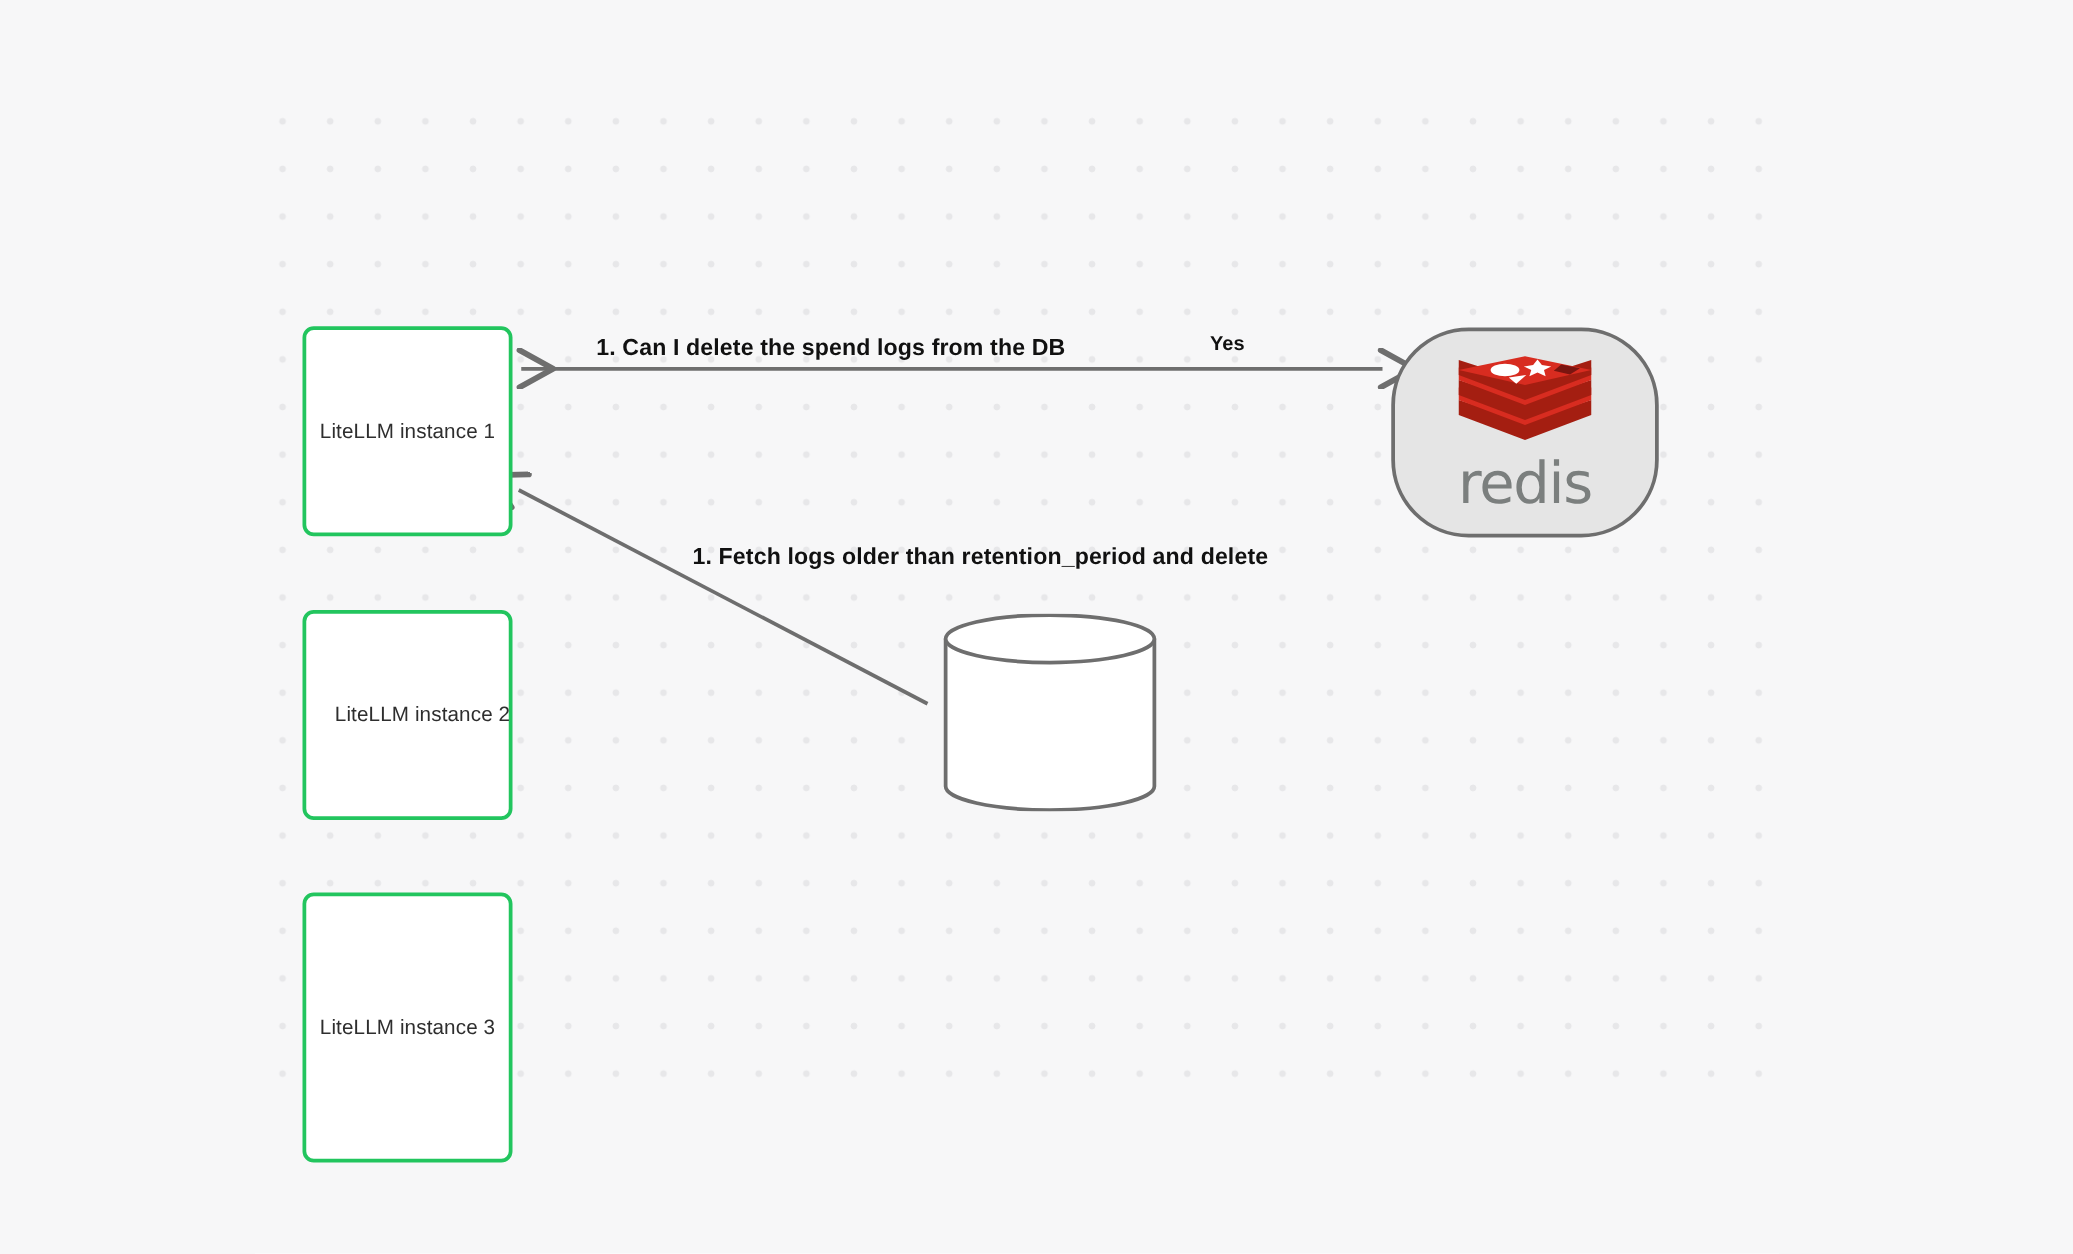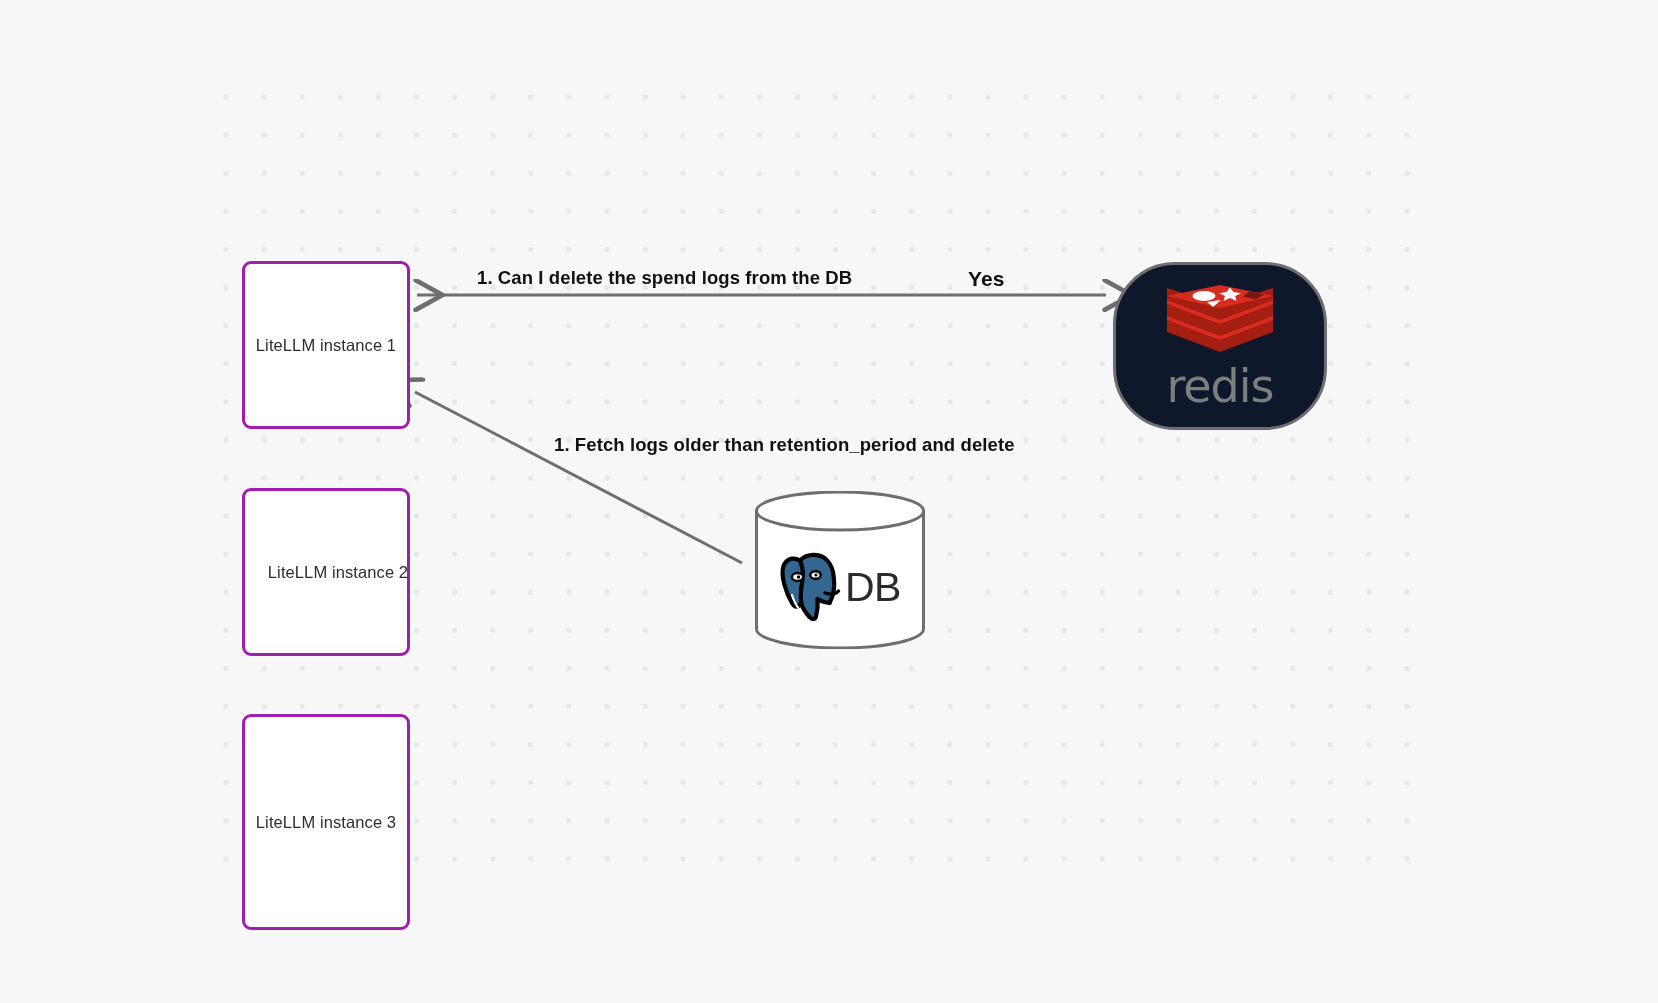--- a/index.html
+++ b/index.html
@@ -37,21 +37,21 @@
     top: 0;
     width: 1658px;
     height: 1003px;
     overflow: visible;
   }
 
   
   .node-box {
     position: absolute;
     background: #ffffff;
-    border: 3px solid #a21caf;
+    border: 3px solid #22c55e;
     border-radius: 9px;
     box-sizing: border-box;
     display: flex;
     align-items: center;
     justify-content: center;
   }
   .node-box-label {
     font-size: 16.5px;
     color: #2e2e2e;
     font-family: "Liberation Sans", sans-serif;
@@ -63,21 +63,21 @@
   #instance-2 { left: 242px; top: 488px; width: 168px; height: 168px; padding-left: 24px; }
   #instance-3 { left: 242px; top: 714px; width: 168px; height: 216px; }
 
   
   #redis-node {
     position: absolute;
     left: 1113px;
     top: 262px;
     width: 214px;
     height: 168px;
-    background: #0f172a;
+    background: #e5e5e5;
     border: 3px solid #6e6e6e;
     border-radius: 62px;
     box-sizing: border-box;
     display: flex;
     flex-direction: column;
     align-items: center;
     justify-content: center;
   }
   #redis-logo-mark { width: 118px; height: 78px; display: block; }
   #redis-wordmark {
@@ -131,21 +131,21 @@
   }
   #edge-label-1 {
     left: 477px;
     top: 267px;
     font-size: 18.5px;
     letter-spacing: 0.1px;
   }
   #edge-label-1-yes {
     left: 968px;
     top: 267px;
-    font-size: 21px;
+    font-size: 16px;
     letter-spacing: 0.1px;
   }
   #edge-label-2 {
     left: 554px;
     top: 434px;
     font-size: 18.5px;
     letter-spacing: 0.1px;
   }
 </style>
 </head>
@@ -202,43 +202,20 @@
       <path d="M88 8.5 L103 11.5 L95 16.5 L82 13.5 Z" fill="#7a1510"></path>
     </svg>
     <div id="redis-wordmark">redis</div>
   </div>
 
   <div id="db-node">
     <svg id="db-cylinder" viewBox="0 0 172 158" xmlns="http://www.w3.org/2000/svg">
       <path d="M2.5 20 L2.5 138 A 83.5 19 0 0 0 169.5 138 L169.5 20" fill="#ffffff" stroke="#6e6e6e" stroke-width="3"></path>
       <ellipse cx="86" cy="20" rx="83.5" ry="19" fill="#ffffff" stroke="#6e6e6e" stroke-width="3"></ellipse>
     </svg>
-    <div id="db-logo-row">
-      <svg id="postgres-elephant" viewBox="0 0 68 72" xmlns="http://www.w3.org/2000/svg">
-        <g stroke="#000000" stroke-width="4.2" stroke-linejoin="round" stroke-linecap="round">
-          <path d="M50.5 52 C55 44 56 34 54.5 24 C53 13 47 5.5 38 4.2
-                   C31 3.2 25 5.5 21 9.5 C16 6.5 10 7 6.5 11.5
-                   C2.5 16.5 3 25 5.5 34 C7.5 41.5 10.5 48 13.5 53
-                   C15 55.5 17.5 56.5 19.5 55 L22 53" fill="#336791"></path>
-          <path d="M21 9.5 C24 16 24.5 24 23 32 C22 38 21 45 22.5 53
-                   C24 59 28 63 31 66.5 C33 68.8 36 68.5 37 65.5
-                   C38.5 60 39 54 38.5 48" fill="#336791"></path>
-          <path d="M38.5 48 C42 50 46 51.5 50.5 52" fill="#336791"></path>
-        </g>
-        <g fill="#ffffff" stroke="#000000" stroke-width="2.4">
-          <ellipse cx="18.5" cy="26" rx="5.6" ry="4"></ellipse>
-          <ellipse cx="36.5" cy="24" rx="5.2" ry="3.8"></ellipse>
-        </g>
-        <circle cx="19.5" cy="26" r="1.7" fill="#000000"></circle>
-        <circle cx="37" cy="24" r="1.6" fill="#000000"></circle>
-        <path d="M46 42 C52 44 57 43 59.5 40" fill="none" stroke="#000000" stroke-width="3.4" stroke-linecap="round"></path>
-        <path d="M13 44 C15 50 17 54 19 56.5" fill="none" stroke="#ffffff" stroke-width="2.2" stroke-linecap="round"></path>
-      </svg>
-      <span id="db-text">DB</span>
-    </div>
   </div>
 
   <div class="edge-label" id="edge-label-1">1.  Can I delete the spend logs from the DB</div>
 
   <div class="edge-label" id="edge-label-1-yes">Yes</div>
 
   <div class="edge-label" id="edge-label-2">1.  Fetch logs older than retention_period and delete</div>
 
 </div>
 

